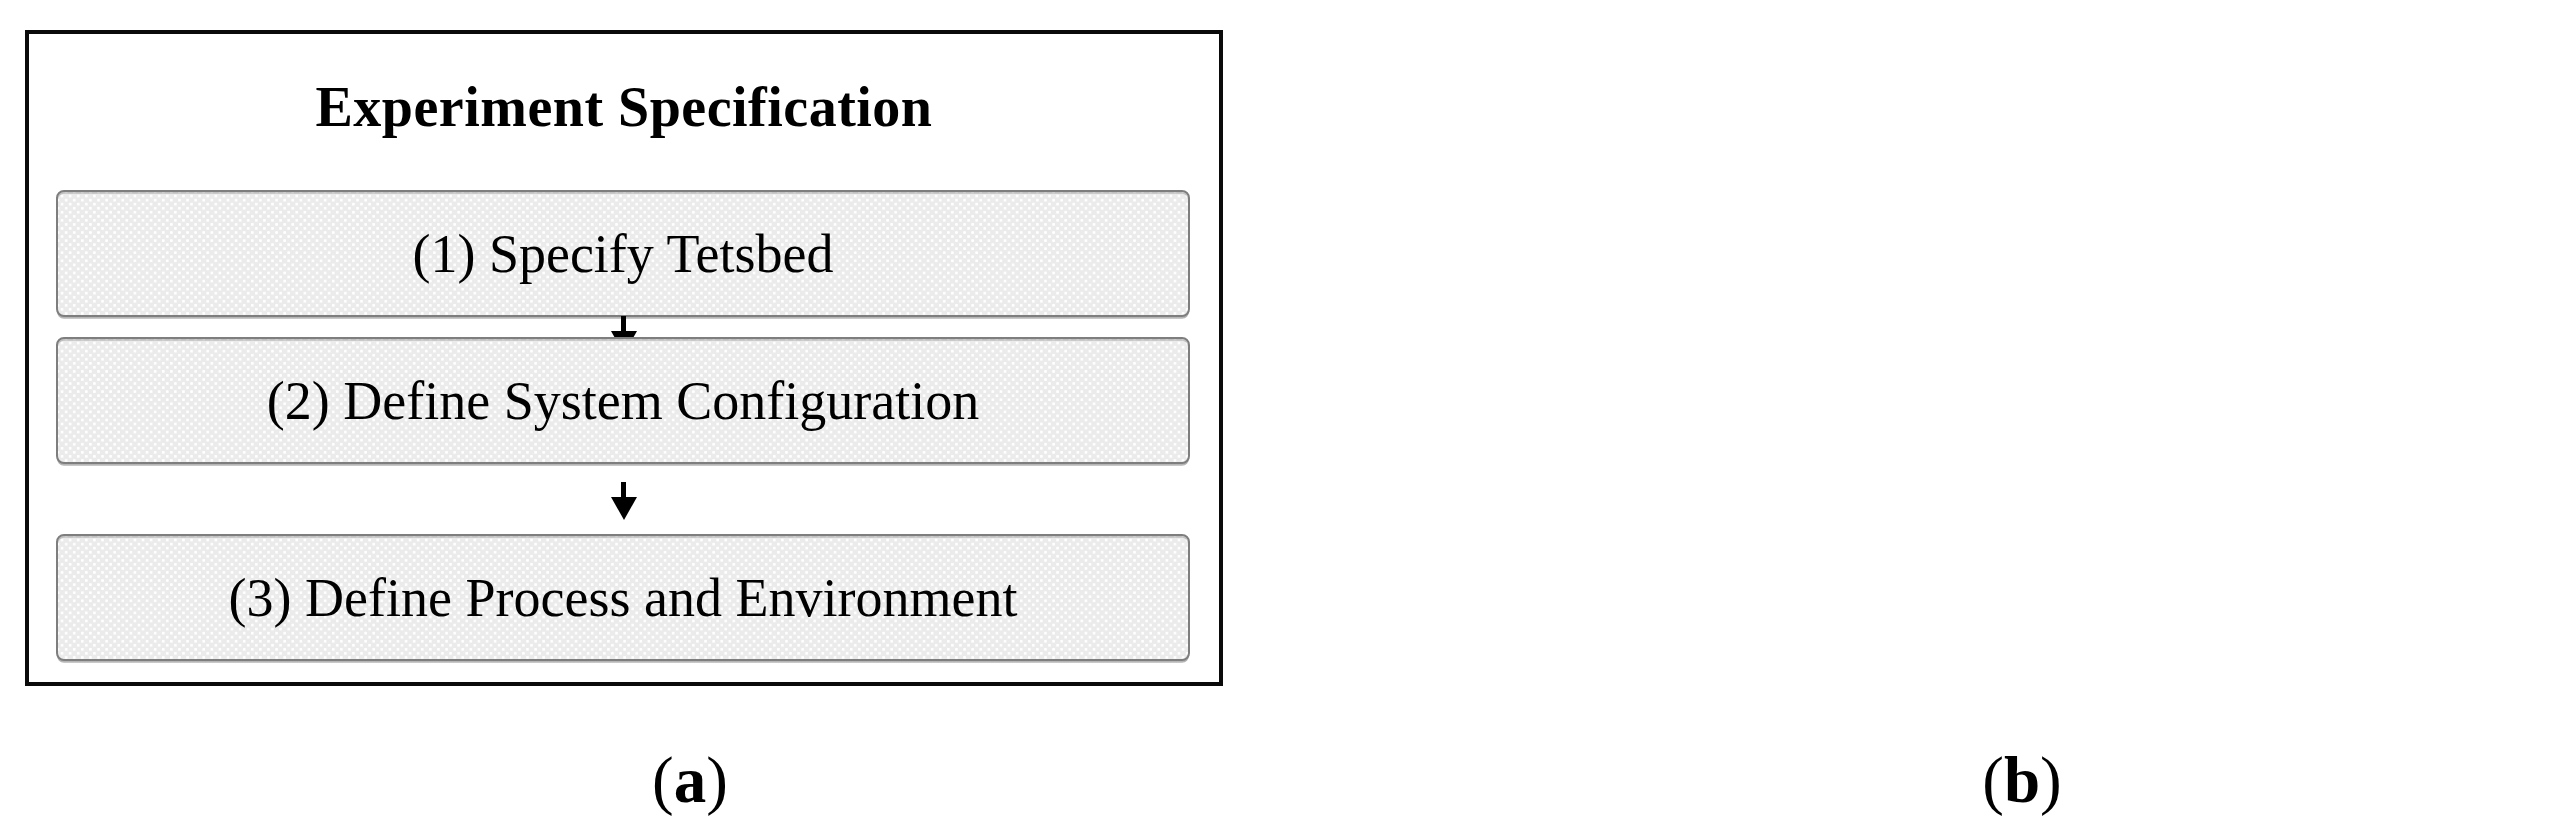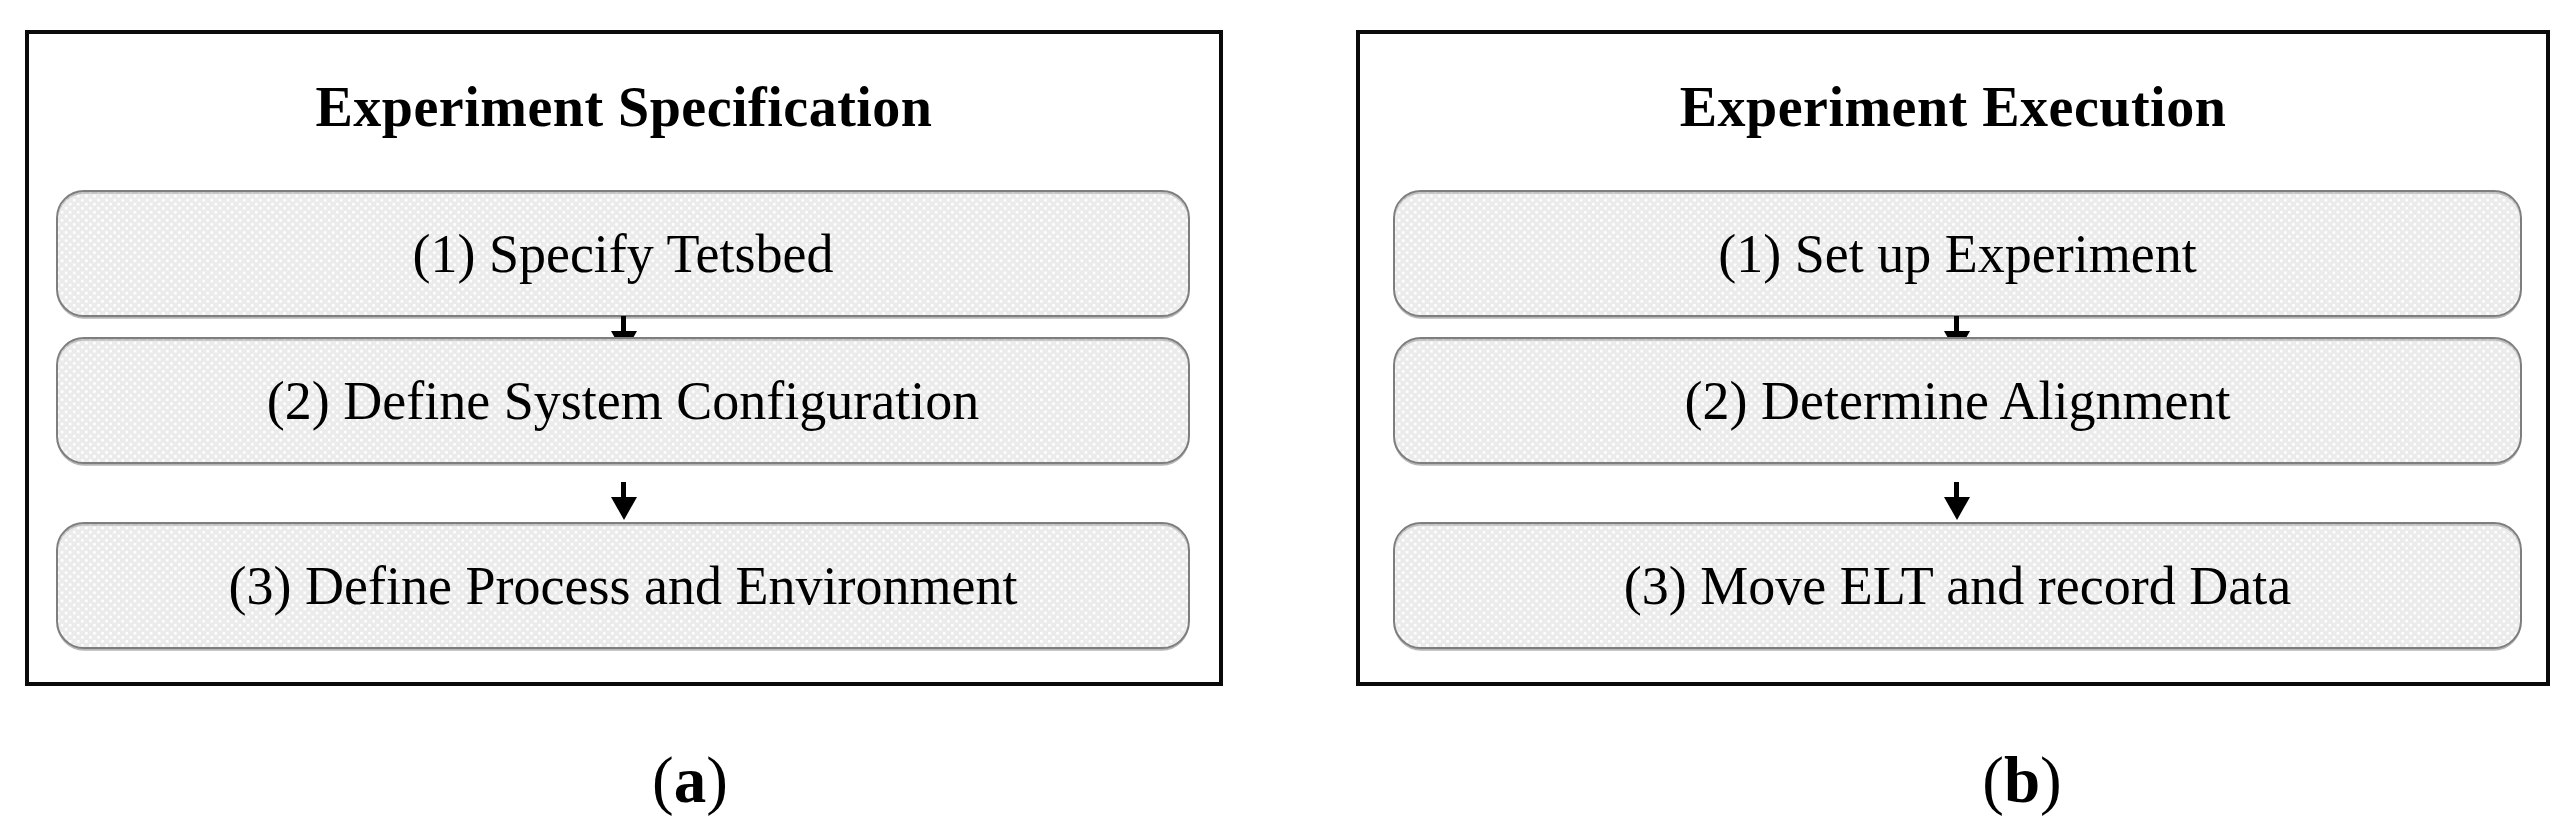--- a/index.html
+++ b/index.html
@@ -40,41 +40,41 @@
     font-weight:bold;
     font-size:56px;
     line-height:1;
     letter-spacing:0.5px;
     color:var(--ink);
   }
   .step{
     position:absolute;
     height:127px;
     border:2.7px solid var(--box-border);
-    border-radius:28px;
+    border-radius:8px;
     background-color:var(--box-fill);
     background-image:
       radial-gradient(circle,#ffffff 1.2px,rgba(255,255,255,0) 1.6px),
       radial-gradient(circle,#ffffff 1.2px,rgba(255,255,255,0) 1.6px);
     background-size:8.1px 8.1px;
     background-position:0 0,4.1px 4.1px;
     box-shadow:0 2.7px 0 -0.9px rgba(110,110,110,0.5), inset 0 1.8px 0 rgba(110,110,110,0.35);
     display:flex;
     align-items:center;
     justify-content:center;
     font-size:54px;
     line-height:1;
     text-align:center;
     color:var(--ink);
   }
   .panel-a .step{left:27px;width:1134px;}
   .panel-b .step{left:33px;width:1129px;}
   .step-1{top:156px;}
   .step-2{top:303px;}
-  .step-3{top:488px;}
+  .step-3{top:500px;}
   .arrow{
     position:absolute;
     width:29px;
     height:39px;
     display:flex;
     flex-direction:column;
     align-items:center;
   }
   .panel-a .arrow{left:580px;}
   .panel-b .arrow{left:582px;}
@@ -123,38 +123,19 @@
     <div class="step step-2">(2) Define System Configuration</div>
 
     <div class="arrow arrow-2">
       <div class="shaft"></div>
       <div class="head"></div>
     </div>
 
     <div class="step step-3">(3) Define Process and Environment</div>
   </section>
 
-  <section class="panel panel-b">
-    <h2 class="panel-title">Experiment Execution</h2>
-
-    <div class="step step-1">(1) Set up Experiment</div>
-
-    <div class="arrow arrow-1">
-      <div class="shaft"></div>
-      <div class="head"></div>
-    </div>
-
-    <div class="step step-2">(2) Determine Alignment</div>
-
-    <div class="arrow arrow-2">
-      <div class="shaft"></div>
-      <div class="head"></div>
-    </div>
-
-    <div class="step step-3">(3) Move ELT and record Data</div>
-  </section>
 
   <div class="caption caption-a"><span class="paren">(</span><span class="letter">a</span><span class="paren">)</span></div>
 
   <div class="caption caption-b"><span class="paren">(</span><span class="letter">b</span><span class="paren">)</span></div>
 
 </div>
 
 
 </body></html>

